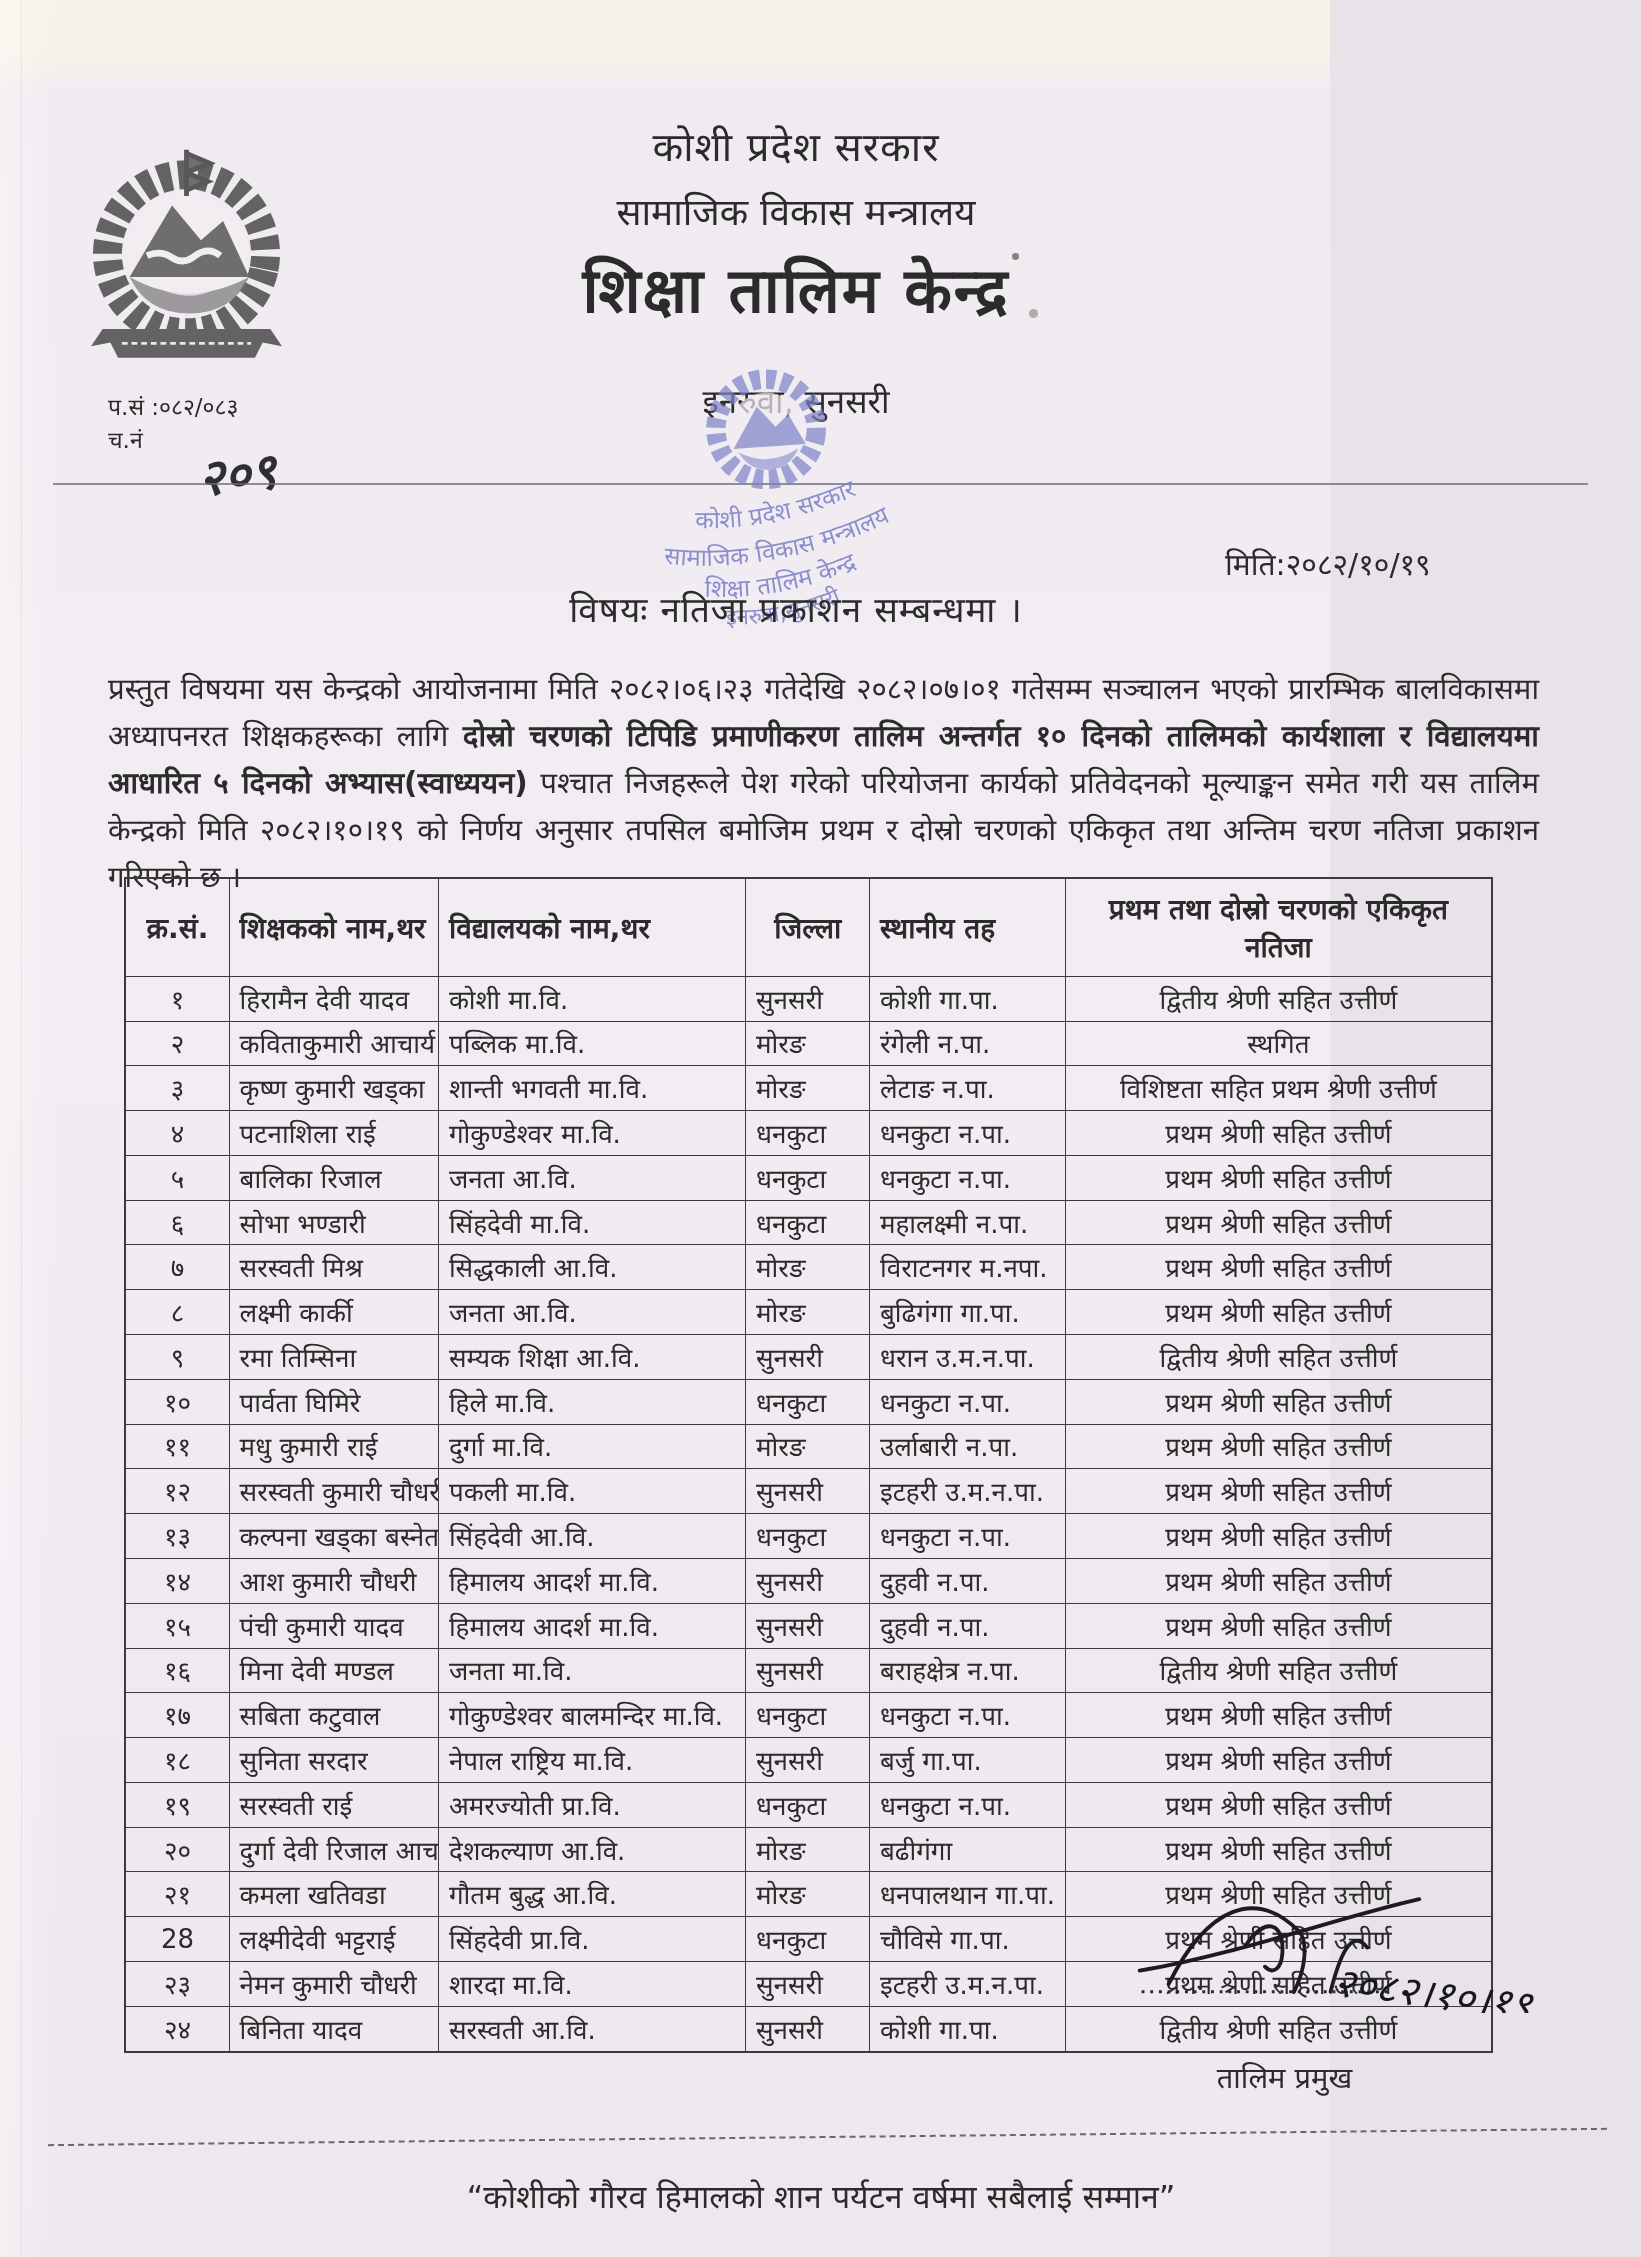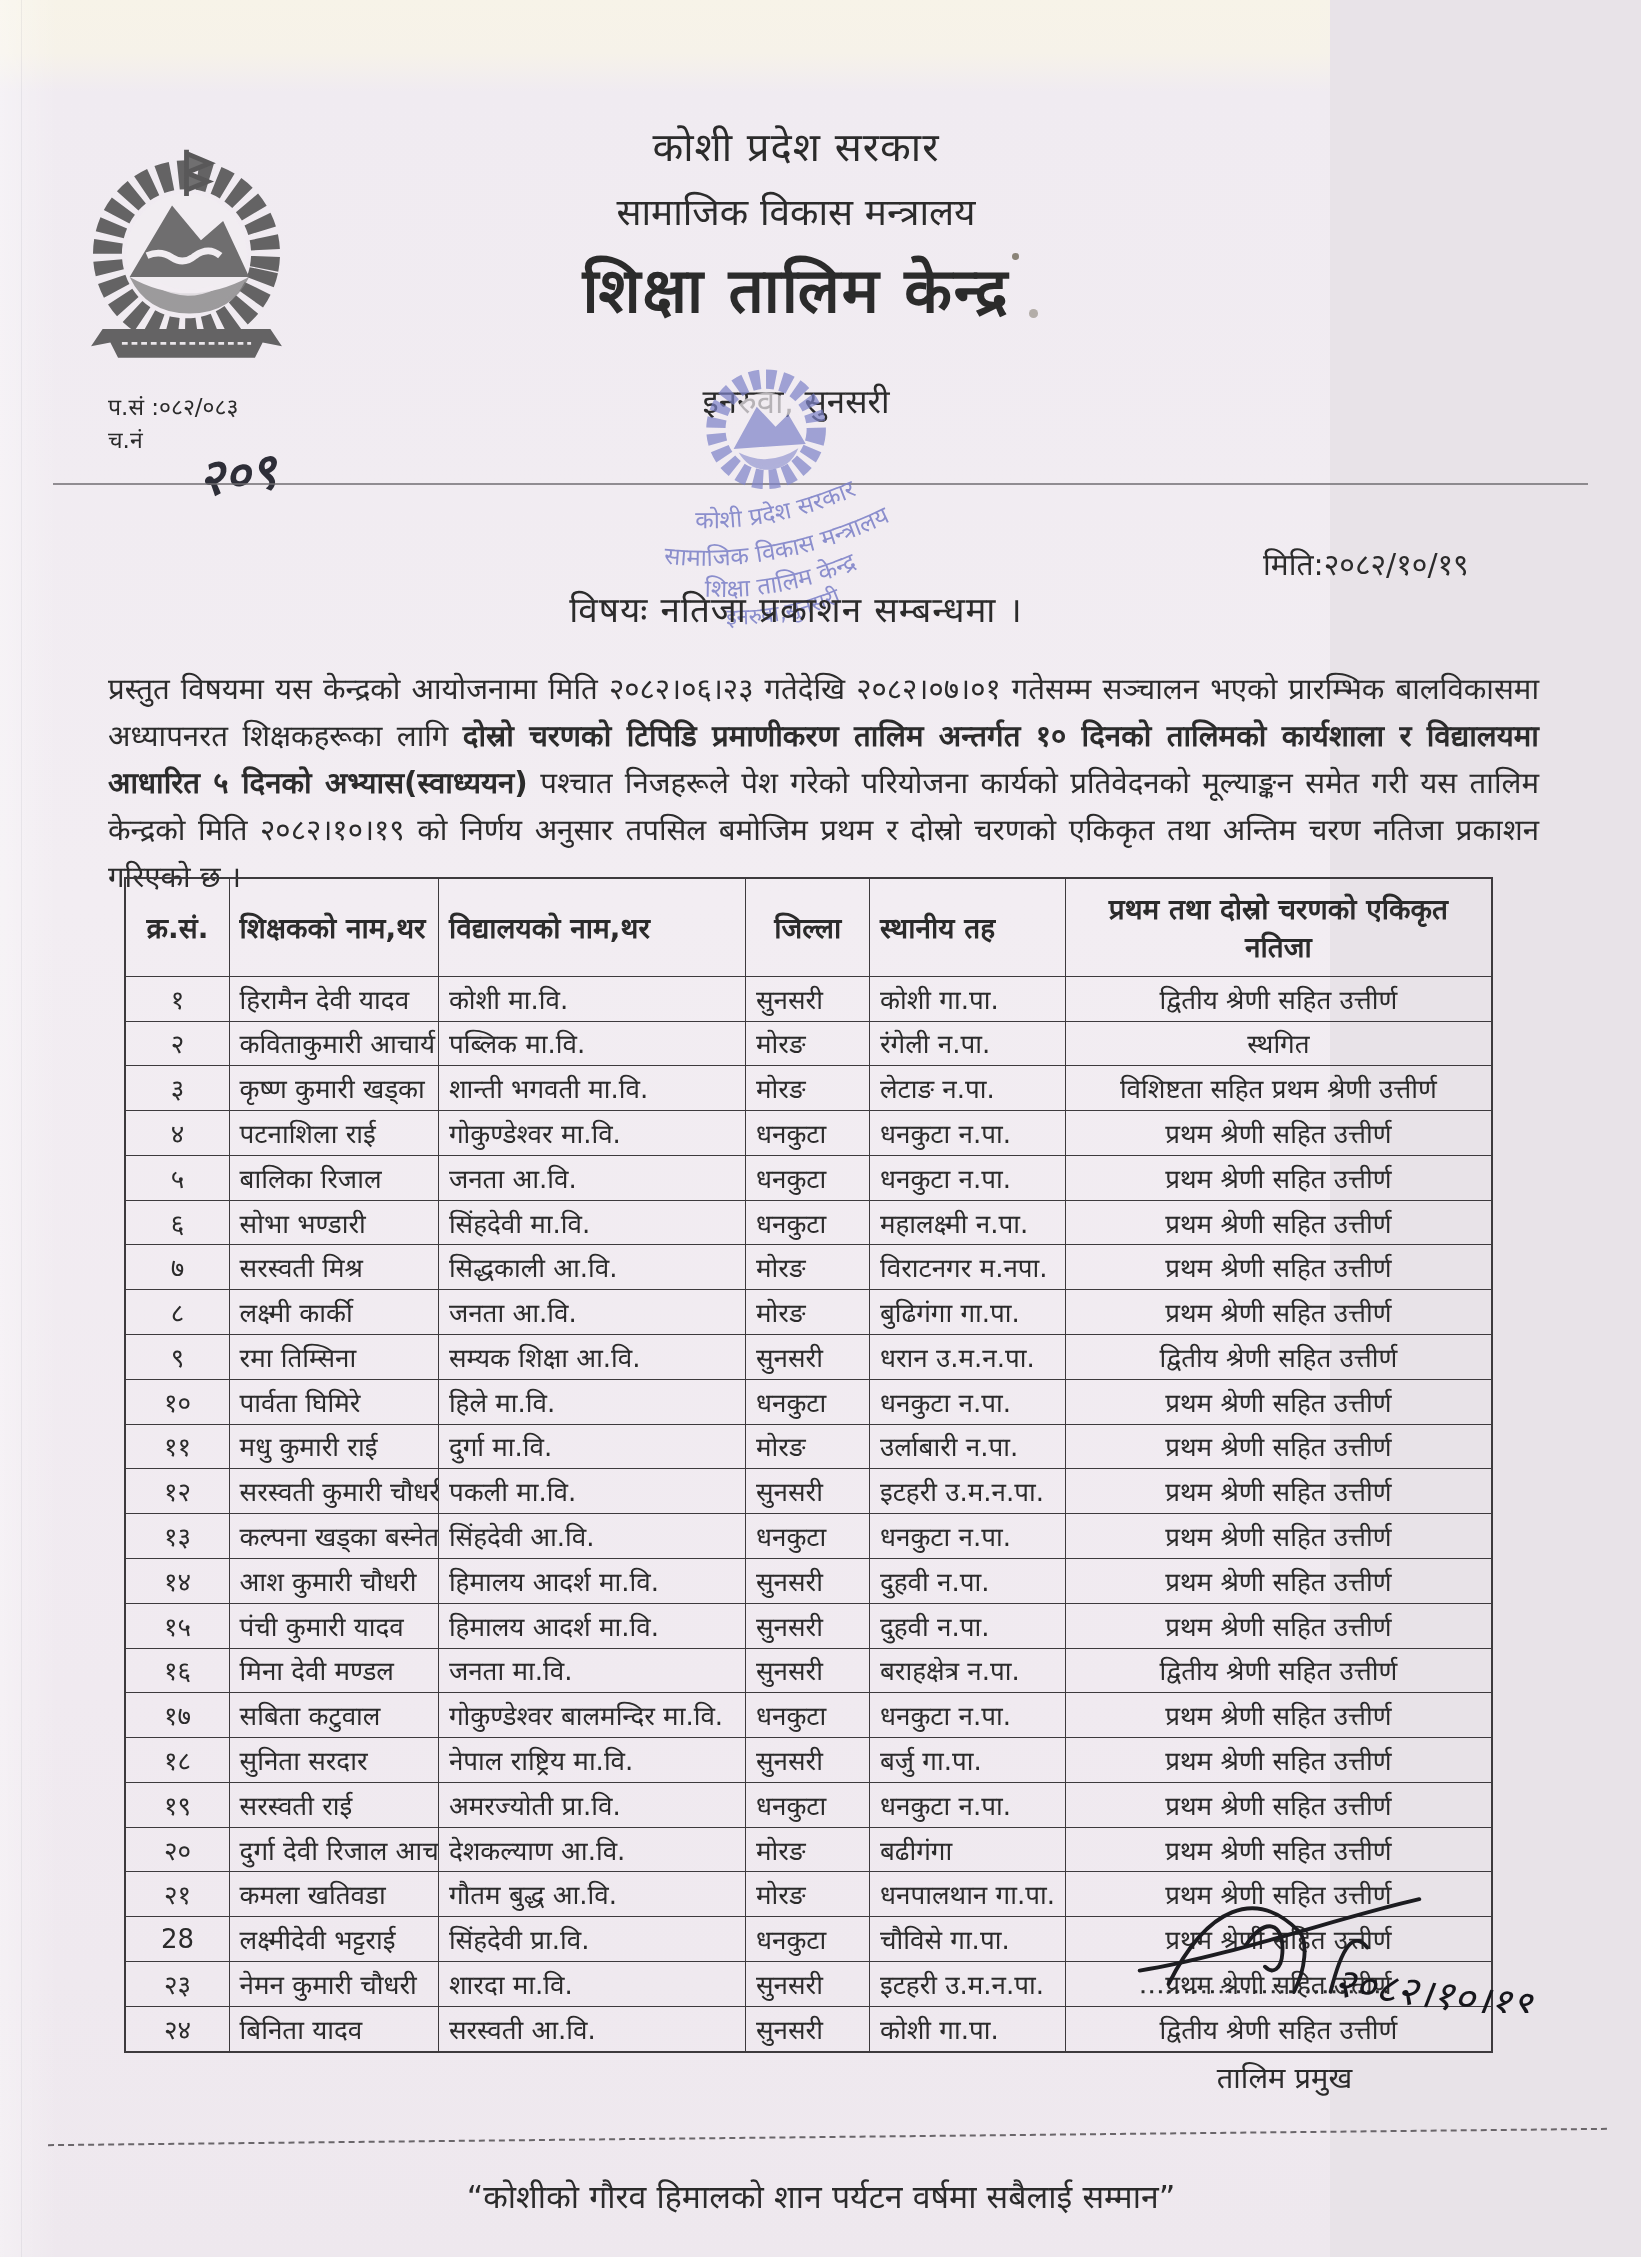--- a/index.html
+++ b/index.html
@@ -25,21 +25,21 @@
   .office{top:246px;font-size:62px;font-weight:bold;letter-spacing:1.9px;}
   .location{top:378px;font-size:33px;}
   .contact-block{top:333px;left:1110px;width:463px;font-size:27px;line-height:1.55;}
   .email-addr{text-decoration:underline;color:#1d1d1d;}
   .refs{left:108px;top:391px;font-size:23px;line-height:1.45;}
   .handnum{
     left:198px;top:439px;font-size:50px;color:#2e2e38;
     transform:rotate(-6deg);font-style:italic;font-weight:bold;
   }
   .rule{left:53px;top:483px;width:1535px;height:1.9px;background:#6f6c70;opacity:.75;}
-  .miti{left:1263px;top:543px;font-size:30px;text-align:right;}
+  .miti{left:1225px;top:543px;font-size:30px;text-align:right;}
   .subject{top:585px;font-size:35px;letter-spacing:1px;font-weight:500;}
   .bodytext{
     left:108px;top:666px;width:1431px;
     font-size:29.4px;line-height:1.6;text-align:justify;
   }
   .bodytext b{font-weight:bold;}
   table.results{
     position:absolute;left:124px;top:877px;width:1369px;
     border-collapse:collapse;table-layout:fixed;
     font-size:26px;

